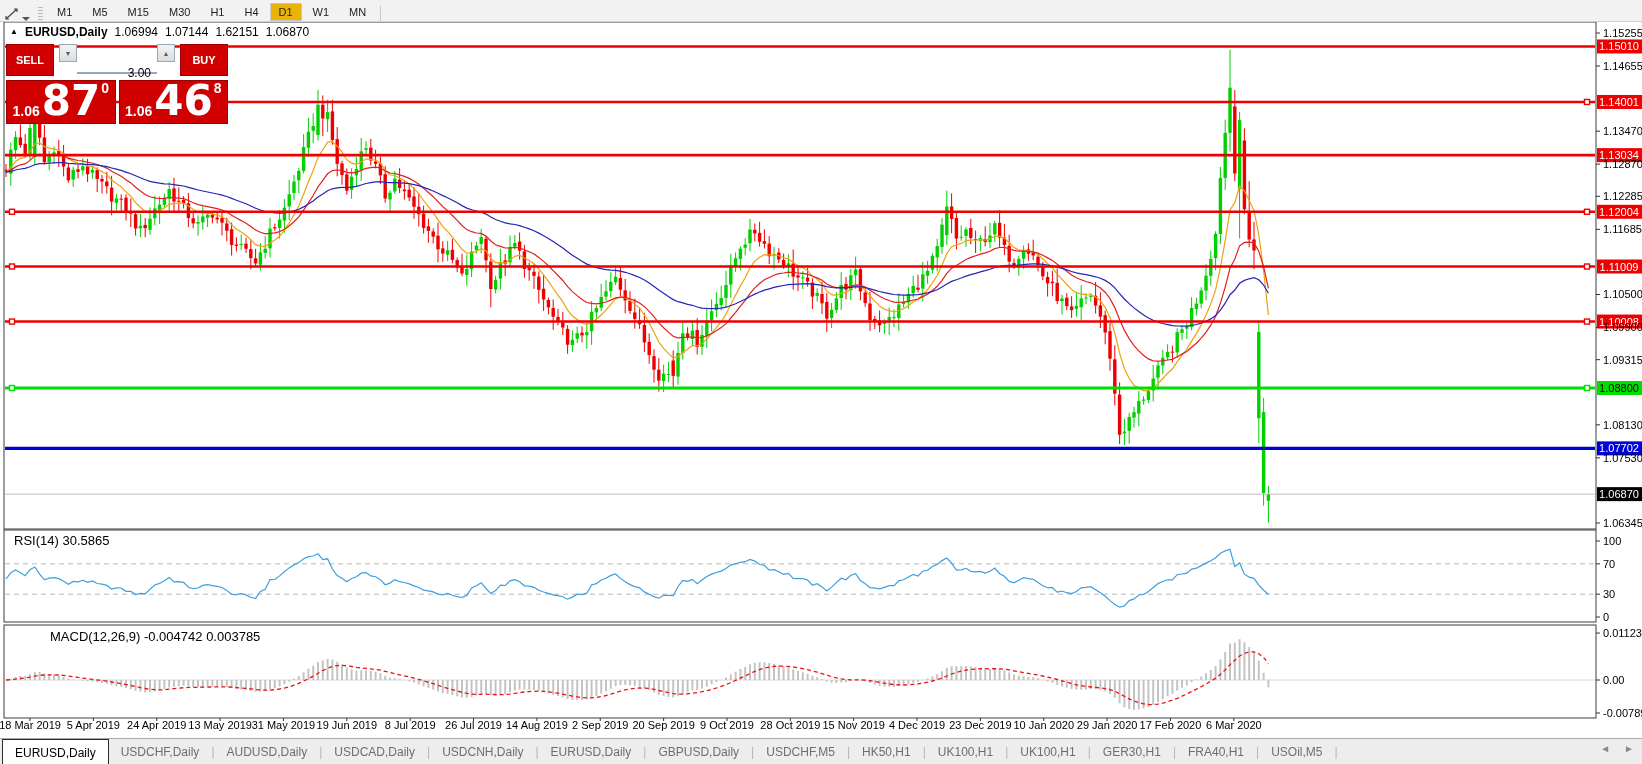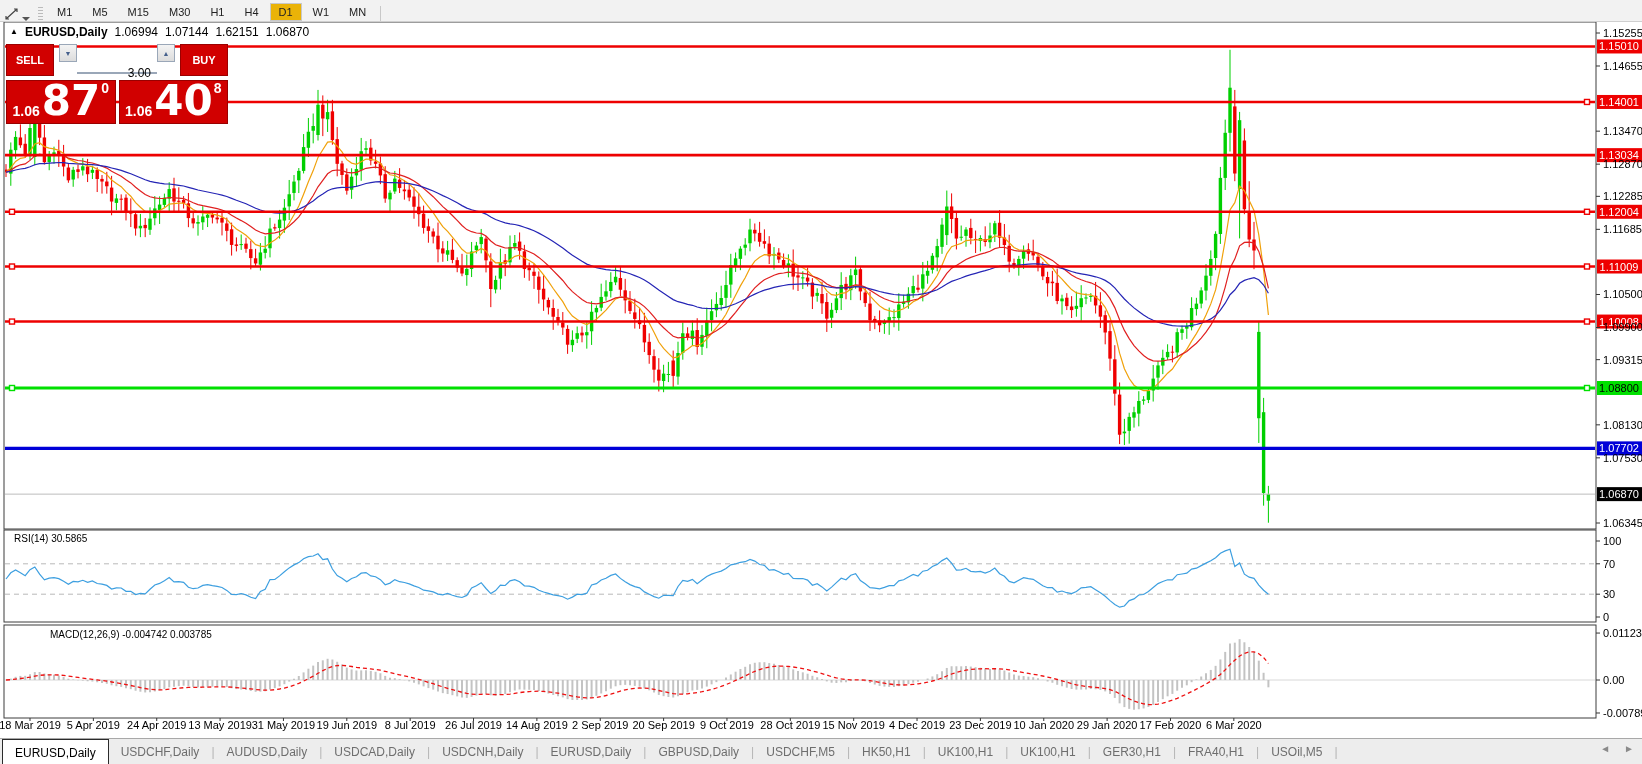--- a/index.html
+++ b/index.html
@@ -14,21 +14,21 @@
          border-top:4px solid #555;margin:0 4px 0 2px;}
   .grip{width:5px;height:14px;margin:0 4px;background:repeating-linear-gradient(#bbb 0 1px,#f2f2f2 1px 3px);}
   .tf-btn{padding:2px 8px;margin:0 1px;border:1px solid transparent;cursor:default;}
   .tf-btn.active{background:#eab308;border:1px solid #c8c8c8;}
   .tb-sep{width:1px;height:15px;background:#c8c8c8;margin:0 4px;}
   
   #chart-window{position:absolute;left:0;top:22px;width:1642px;height:715px;background:#ffffff;}
   #chart-svg{position:absolute;left:0;top:0;}
   #ohlc-header{position:absolute;left:10px;top:3px;font-size:12px;color:#000;display:flex;gap:7px;align-items:center;}
   #ohlc-header .tri{font-size:8px;position:relative;top:-1px;}
-  .panel-label{position:absolute;font-size:10px;color:#000;}
+  .panel-label{position:absolute;font-size:13px;color:#000;}
   
   #trade-widget{position:absolute;left:6px;top:22px;width:222px;}
   #trade-row1{display:flex;height:32px;}
   .trade-btn{background:#d10000;border:1px solid #9c0000;color:#fff;font-size:11px;font-weight:600;
              display:flex;align-items:center;justify-content:center;width:46px;}
   #vol-spinner{display:flex;height:18px;margin:0 5px;flex:1;}
   .spin-btn{width:16px;background:linear-gradient(#f4f4f4,#dcdcdc);border:1px solid #9aa7b8;
             display:flex;align-items:center;justify-content:center;font-size:7px;color:#3f5probe577;}
   .spin-btn span{color:#45608c;font-size:7px;}
   #vol-field{flex:1;background:#fff;border-top:1px solid #9aa7b8;border-bottom:1px solid #9aa7b8;
@@ -1046,21 +1046,21 @@
       <div class="trade-btn">BUY</div>
     </div>
     <div id="trade-row2">
       <div class="quote-box">
         <span class="quote-small">1.06</span>
           <span class="quote-big">87</span>
           <span class="quote-sup">0</span>
       </div>
       <div class="quote-box">
         <span class="quote-small">1.06</span>
-          <span class="quote-big">40</span>
+          <span class="quote-big">46</span>
           <span class="quote-sup">8</span>
       </div>
     </div>
   </div>
 </div>
 
 <div id="tabbar">
     <div class="tab active">EURUSD,Daily</div>
     <div class="tab">USDCHF,Daily</div>
     <span class="tab-sep">|</span>

